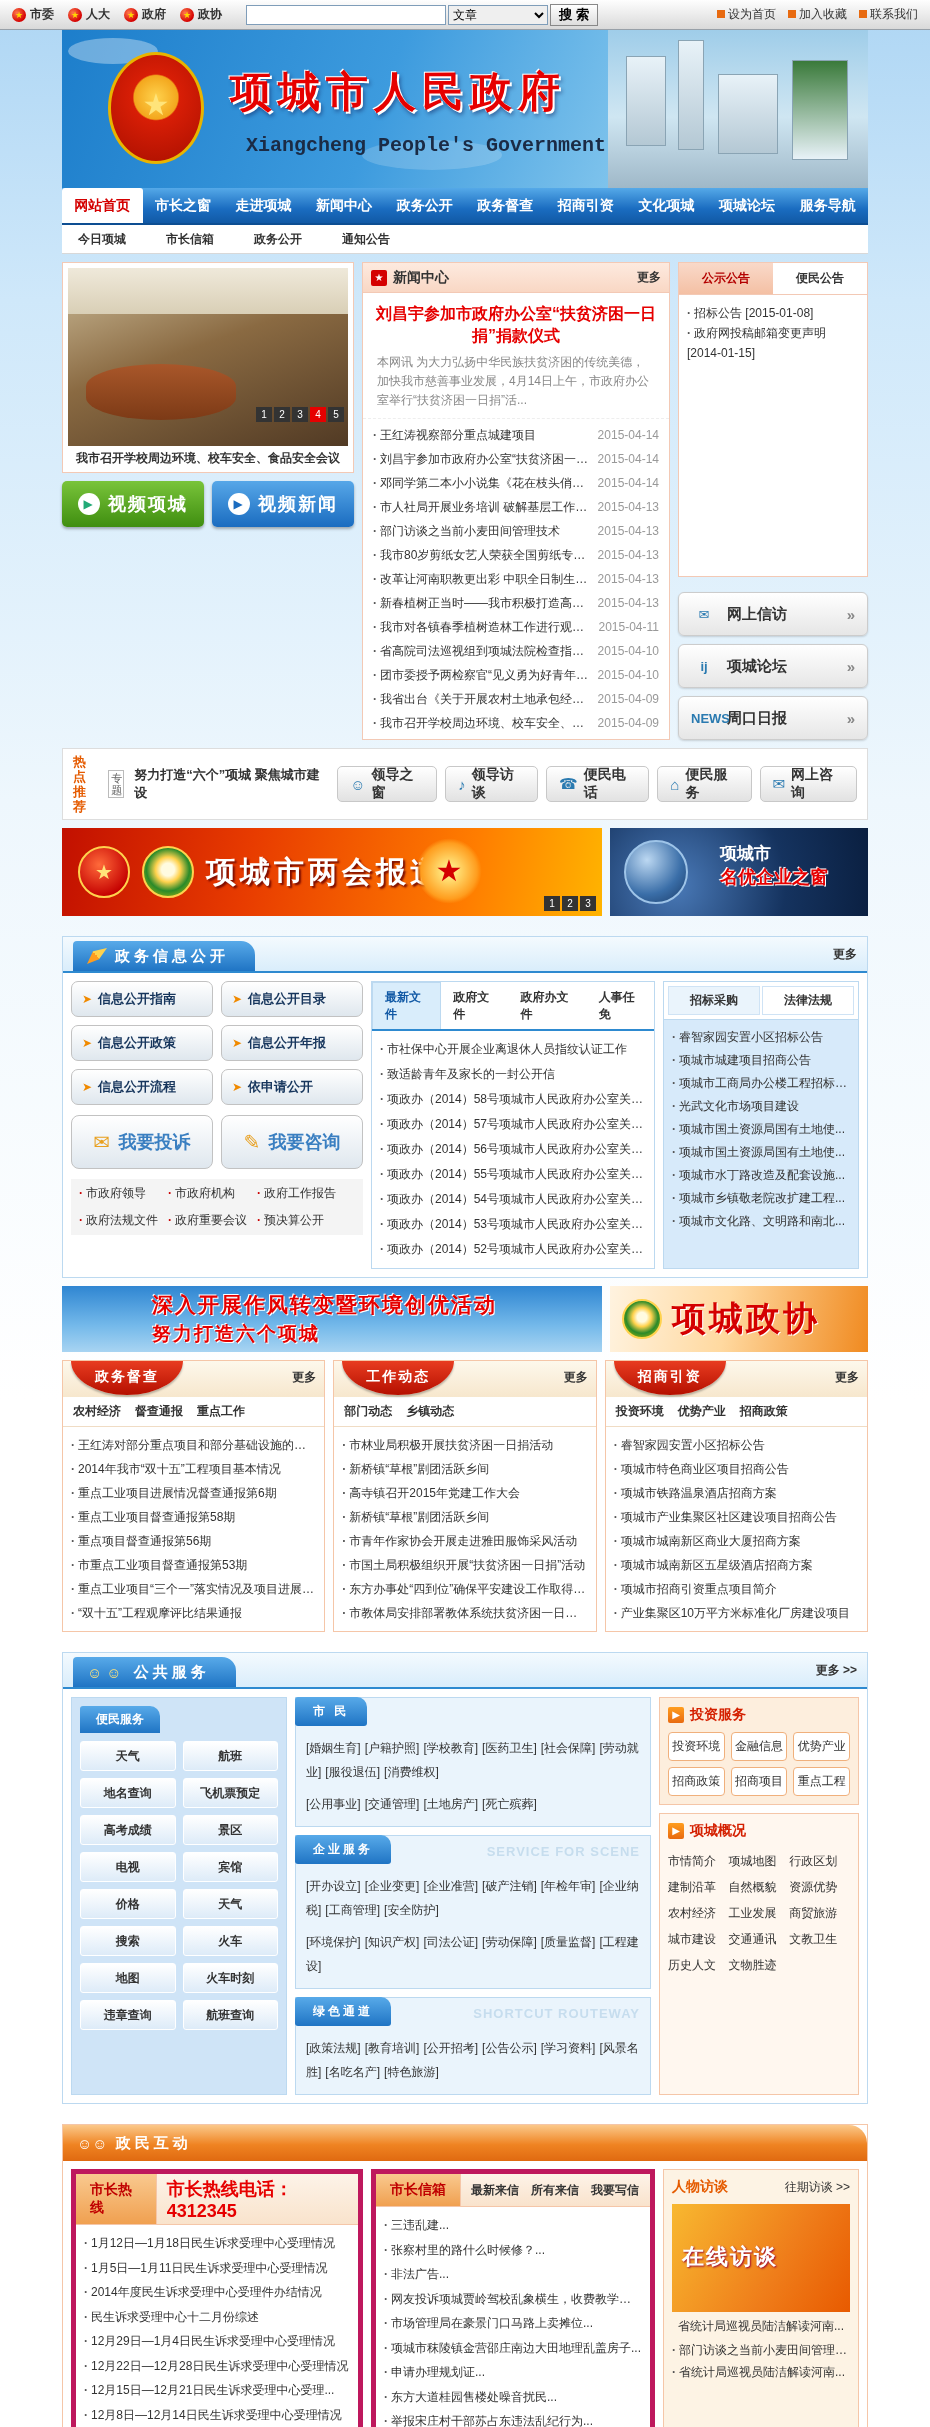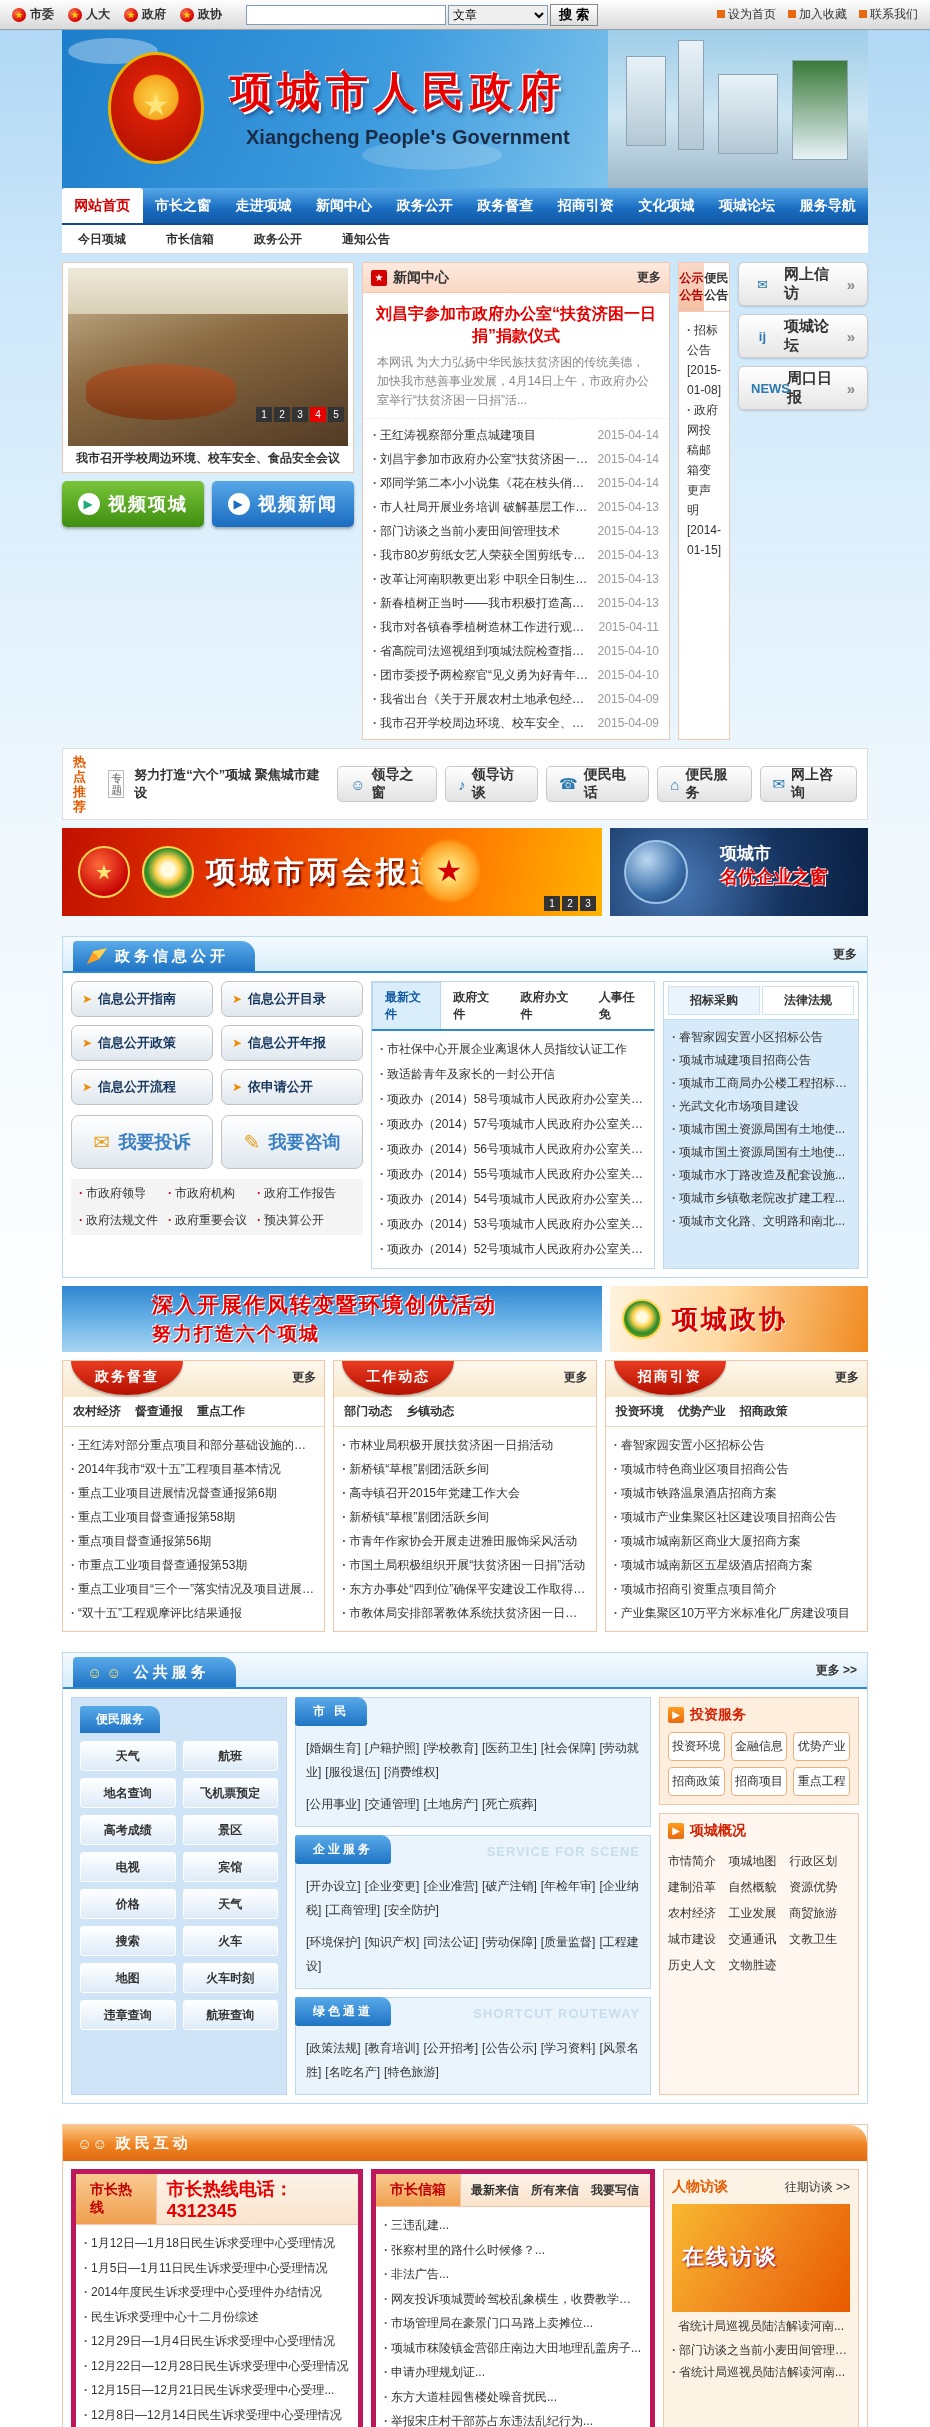--- a/index.html
+++ b/index.html
@@ -17,21 +17,21 @@
 .searchbox select{height:20px;border:1px solid #7f9db9;font-size:12px;width:100px}
 .searchbox button{height:22px;border:1px solid #888;background:linear-gradient(#fff,#ddd);padding:0 8px;font-weight:bold;cursor:pointer}
 .tb-right{margin-left:auto;display:flex;gap:12px;align-items:center}
 .osq{width:8px;height:8px;background:#e86a10;display:inline-block;margin-right:3px}
 
 .wrap{width:806px;margin:0 auto}
 .hd-banner{height:158px;position:relative;overflow:hidden;background:linear-gradient(110deg,#1d7ecb 0%,#3d9bde 40%,#7ec3ec 70%,#b9e0f6 100%)}
 .hd-cloud{position:absolute;border-radius:50%;background:rgba(255,255,255,.35)}
 .hd-emblem{position:absolute;left:46px;top:22px;width:96px;height:112px;border-radius:48px/56px;background:radial-gradient(circle at 50% 40%,#ffd24d 0%,#f3a71d 28%,#d81e06 30%,#a80f00 100%);border:3px solid #e8b400;color:#ffe47a;text-align:center;font-size:30px;line-height:100px}
 .hd-title{position:absolute;left:168px;top:34px;font-size:42px;font-weight:bold;color:#e60000;letter-spacing:6px;text-shadow:2px 2px 0 #fff,-1px -1px 0 #fff,3px 4px 4px rgba(0,0,60,.45);font-family:"Liberation Serif","DejaVu Serif",serif}
-.hd-sub{position:absolute;left:184px;top:96px;font-size:20px;font-weight:bold;color:#1b2b45;font-family:Liberation Sans, sans-serif}
+.hd-sub{position:absolute;left:184px;top:104px;font-size:20px;font-weight:bold;color:#1b2b45;font-family:Liberation Mono, monospace}
 .hd-city{position:absolute;right:0;top:0;width:260px;height:158px;background:linear-gradient(#9fcde9 0%,#cfe6f2 55%,#9fb8c8 100%)}
 .bld{position:absolute;background:linear-gradient(#e8f2f8,#b4c8d4);border:1px solid #8aa4b4}
 
 .nav{height:37px;background:linear-gradient(#55a9e8,#1a6cc0 60%,#1159a5);display:flex;align-items:stretch;border-bottom:2px solid #0d4e92}
 .nav-item{flex:1;display:flex;align-items:center;justify-content:center;color:#fff;font-size:14px;font-weight:bold;cursor:pointer}
 .nav-item.active{background:#fff;color:#d40000;border-radius:3px 3px 0 0}
 .subnav{height:29px;background:#fff;border-bottom:1px solid #d8d8d8;display:flex;align-items:center;gap:40px;padding:0 16px;font-weight:bold}
 
 .news-sec{display:flex;gap:8px;margin-top:8px}
 .slide-col{width:292px}
@@ -55,21 +55,21 @@
 .news-hd b{font-size:14px}
 .more{margin-left:auto;font-weight:bold;cursor:pointer}
 .headline{color:#e60000;font-size:16px;font-weight:bold;text-align:center;padding:10px 12px 4px;line-height:22px}
 .summary{color:#888;padding:2px 14px 8px;line-height:19px;border-bottom:1px dashed #eee}
 .nlist{padding:4px 10px}
 .nlist li{display:flex;align-items:center;height:24px;gap:6px}
 .nlist .t{flex:1;min-width:0}
 .nlist .d{color:#999}
 .dot::before{content:"·";font-weight:bold;margin-right:3px;color:#555}
 
-.ann-col{width:190px;display:flex;flex-direction:row;gap:8px}
+.ann-col{width:190px;display:flex;flex-direction:column;gap:15px}
 .ann-box{border:1px solid #f3c9b5;background:#fff;flex:1}
 .ann-tabs{display:flex;border-bottom:1px solid #f3c9b5}
 .ann-tab{flex:1;text-align:center;padding:7px 0;font-weight:bold;cursor:pointer}
 .ann-tab.on{background:linear-gradient(#f9d9c9,#f4c0a4);color:#b30000}
 .ann-items{padding:8px 8px;line-height:20px}
 .scuts{display:flex;flex-direction:column;gap:8px}
 .scut{height:44px;border:1px solid #ccc;border-radius:6px;background:linear-gradient(#fff,#e6e6e6);display:flex;align-items:center;gap:10px;padding:0 12px;font-size:15px;font-weight:bold;cursor:pointer;box-shadow:0 1px 2px rgba(0,0,0,.15)}
 .scut .ic{font-size:18px;width:26px;text-align:center}
 .scut .arr{margin-left:auto;color:#888}
 
@@ -122,21 +122,21 @@
 .btab.on{background:#eaf4fc}
 .blist{padding:6px 8px}
 .blist li{line-height:23px}
 
 .mid-banners{display:flex;gap:8px;margin-top:8px}
 .mb-left{flex:1;height:66px;background:linear-gradient(#2f86d2,#74b9ea 60%,#a8d4f2);display:flex;flex-direction:column;justify-content:center;padding-left:90px;gap:2px}
 .mb-l1{color:#e60000;font-size:21px;font-weight:bold;letter-spacing:2px;text-shadow:1px 1px 0 #fff,-1px -1px 0 #fff}
 .mb-l2{color:#e60000;font-size:19px;font-weight:bold;letter-spacing:2px;text-shadow:1px 1px 0 #fff,-1px -1px 0 #fff}
 .mb-right{width:258px;height:66px;background:linear-gradient(100deg,#fff3e0,#ffd9a0 45%,#f08a20);display:flex;align-items:center;gap:10px;padding:0 12px}
 .mb-right .br-emb2{width:40px;height:40px}
-.mb-rt{font-size:26px;font-weight:bold;color:#d40000;letter-spacing:3px;font-family:Liberation Sans, sans-serif;text-shadow:1px 1px 0 #fff}
+.mb-rt{font-size:34px;font-weight:bold;color:#d40000;letter-spacing:3px;font-family:Liberation Sans, sans-serif;text-shadow:1px 1px 0 #fff}
 
 .cols3{display:flex;gap:8px;margin-top:8px}
 .col{flex:1;border:1px solid #f5c6a8;background:#fff;min-width:0}
 .col-hd{height:36px;background:linear-gradient(#fdf8ec,#f7e7cd);display:flex;align-items:flex-start;justify-content:space-between;padding:0 8px}
 .ribbon{background:linear-gradient(#e83c20,#b50f00);color:#fff;font-size:14px;font-weight:bold;letter-spacing:2px;padding:7px 24px 9px;border-radius:0 0 50% 50%/0 0 100% 100%;box-shadow:0 2px 2px rgba(0,0,0,.25)}
 .col-hd .more{margin:8px 0 0}
 .subtabs{display:flex;gap:14px;padding:6px 10px;border-bottom:1px solid #f0dcc4;font-weight:bold;color:#444}
 .clist{padding:6px 8px}
 .clist li{line-height:24px}
 

